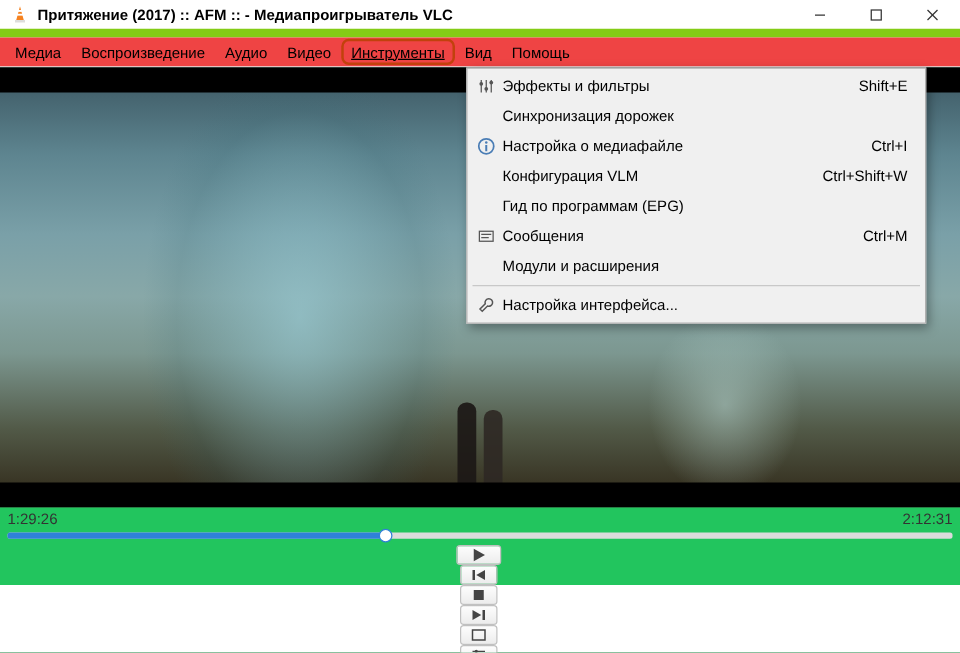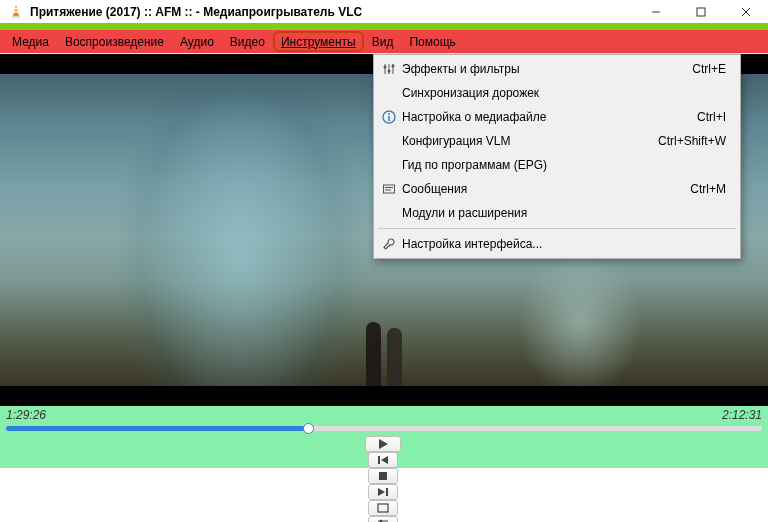--- a/index.html
+++ b/index.html
@@ -32,21 +32,21 @@
 .dropdown { position: absolute; top: 0; left: 373px; background: #f0f0f0; border: 1px solid #b0b0b0; box-shadow: 2px 3px 8px rgba(0,0,0,0.35); width: 368px; padding: 2px; }
 .dd-row { height: 24px; display: flex; align-items: center; padding-right: 12px; position: relative; }
 .dd-row.hover { background: #bcd9f2; }
 .dd-row.boxed::after { content:""; position:absolute; left: 24px; right: 110px; top: -1px; bottom: -1px; border: 2px solid #d23a3a; border-radius: 10px; pointer-events: none;}
 .dd-icon { width: 26px; display: flex; align-items: center; justify-content: center; color: #555;}
 .dd-icon svg { width: 14px; height: 14px; }
 .dd-label { flex: 1; color: #000; }
 .dd-shortcut { color: #000; margin-left: 12px; font-size: 12px;}
 .dd-sep { height: 1px; background: #c8c8c8; margin: 3px 2px; }
 
-.controls { height: 62px; background: #86efac; position: relative; font-style: italic; }
+.controls { height: 62px; background: #22c55e; position: relative; }
 .timecodes { display: flex; justify-content: space-between; padding: 2px 6px 0 6px; color: #333; font-size: 11px;}
 .seek { position: relative; height: 12px; margin: 0 6px; }
 .seek-track { position: absolute; top: 4px; left: 0; right: 0; height: 5px; background: #dcdcdc; border-radius: 2px; }
 .seek-fill { position: absolute; top: 4px; left: 0; width: 40%; height: 5px; background: #2f81d8; border-radius: 2px;}
 .seek-thumb { position: absolute; top: 1px; left: 40%; width: 11px; height: 11px; border-radius: 50%; background: #fff; border: 1px solid #2f81d8; margin-left: -5px;}
 
 .btnrow { display: flex; align-items: center; padding: 2px 4px; gap: 0; height: 32px; flex-direction: column;}
 .pbtn { width: 30px; height: 26px; display: flex; align-items: center; justify-content: center; border: 1px solid #c0c0c0; background: linear-gradient(#fdfdfd,#ececec); border-radius: 3px; margin-right: 2px; color: #444;}
 .pbtn.play { width: 36px; }
 .pbtn svg { width: 14px; height: 14px; }
@@ -117,21 +117,21 @@
           <svg viewBox="0 0 14 14">
             <line x1="3" y1="2" x2="3" y2="12" stroke="#555"></line>
             <line x1="7" y1="2" x2="7" y2="12" stroke="#555"></line>
             <line x1="11" y1="2" x2="11" y2="12" stroke="#555"></line>
             <circle cx="3" cy="5" r="1.5" fill="#555"></circle>
             <circle cx="7" cy="9" r="1.5" fill="#555"></circle>
             <circle cx="11" cy="4" r="1.5" fill="#555"></circle>
           </svg>
         </span>
       <span class="dd-label">Эффекты и фильтры</span>
-      <span class="dd-shortcut">Ctrl+E</span>
+      <span class="dd-shortcut">Shift+E</span>
     </div>
     <div class="dd-row">
       <span class="dd-icon"></span>
       <span class="dd-label">Синхронизация дорожек</span>
     </div>
     <div class="dd-row">
       <span class="dd-icon">
           <svg viewBox="0 0 14 14">
             <circle cx="7" cy="7" r="6" fill="none" stroke="#4a7db5" stroke-width="1.4"></circle>
             <circle cx="7" cy="4" r="1" fill="#4a7db5"></circle>

